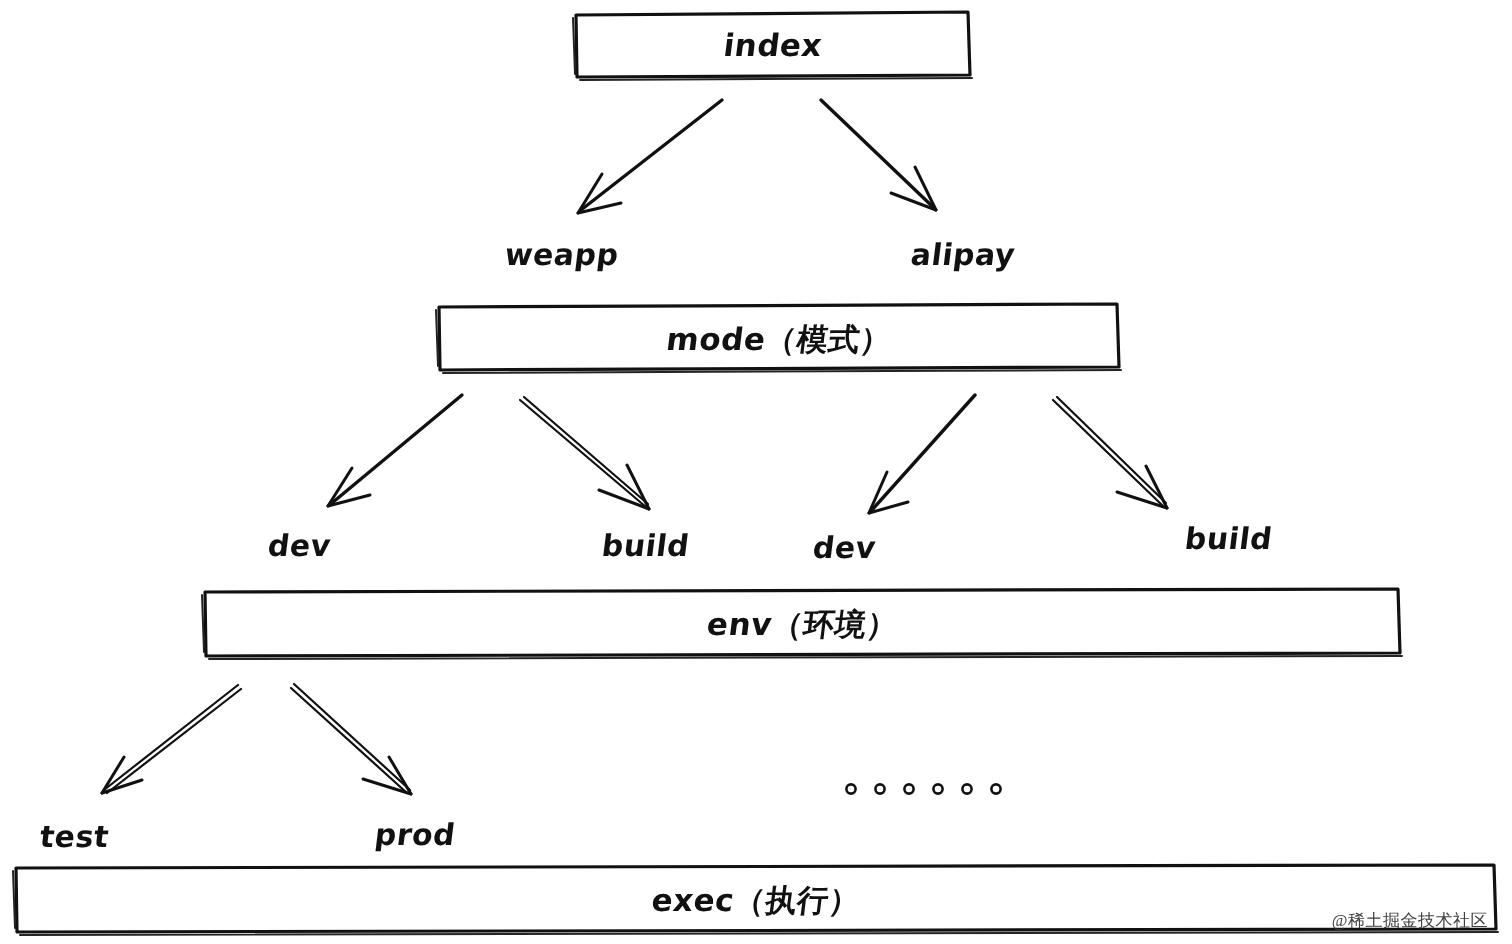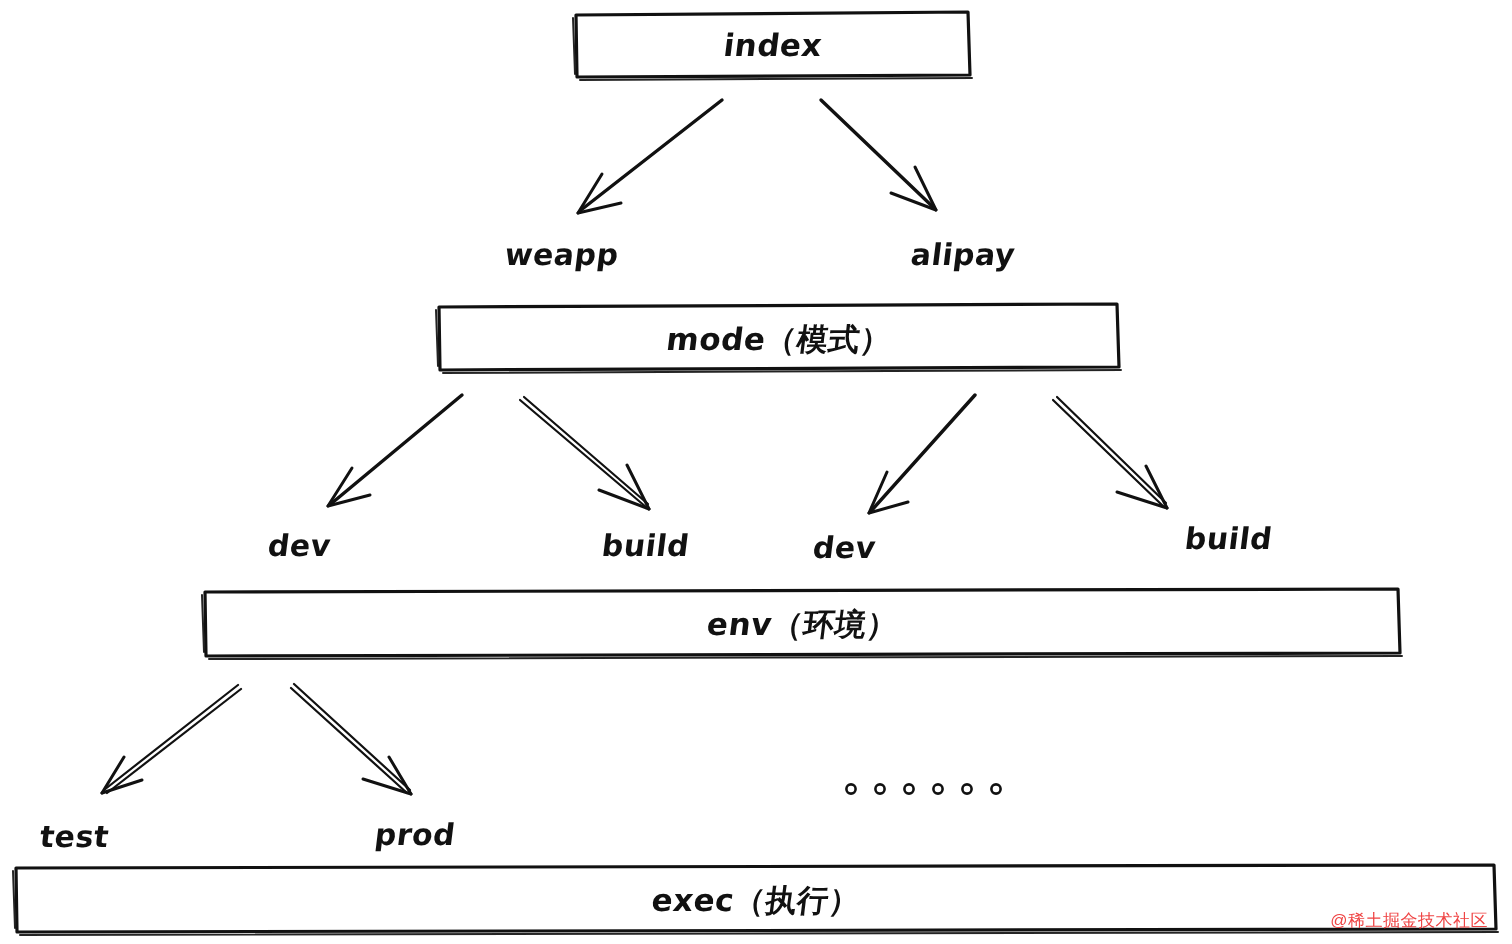--- a/index.html
+++ b/index.html
@@ -80,23 +80,23 @@
     color: #111111;
     white-space: nowrap;
     letter-spacing: 0.5px;
     transform: skewX(-7deg);
     text-align: center;
   }
   .watermark {
     position: absolute;
     right: 24px;
     bottom: 12px;
-    font-family: Liberation Sans, sans-serif;
+    font-family: Liberation Serif, serif;
     font-size: 17px;
-    color: #ef4444;
+    color: #404040;
     letter-spacing: 0.5px;
     white-space: nowrap;
   }
 </style>
 </head>
 <body>
 
 <div id="stage">
 
   <svg id="diagram-svg" viewBox="0 0 1512 944">

